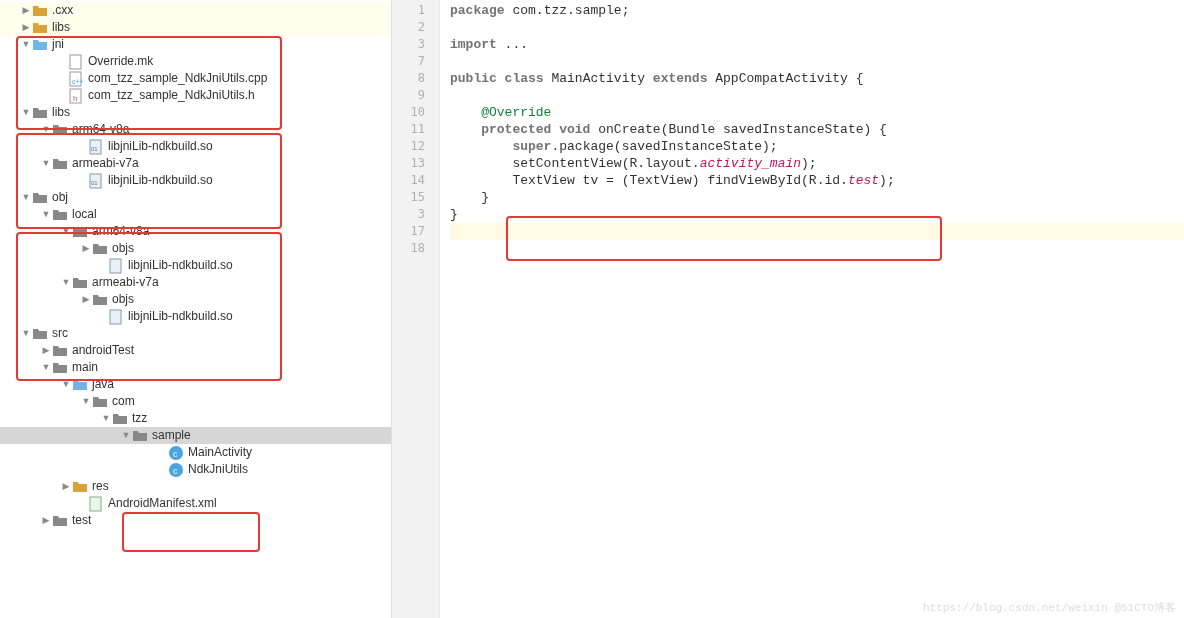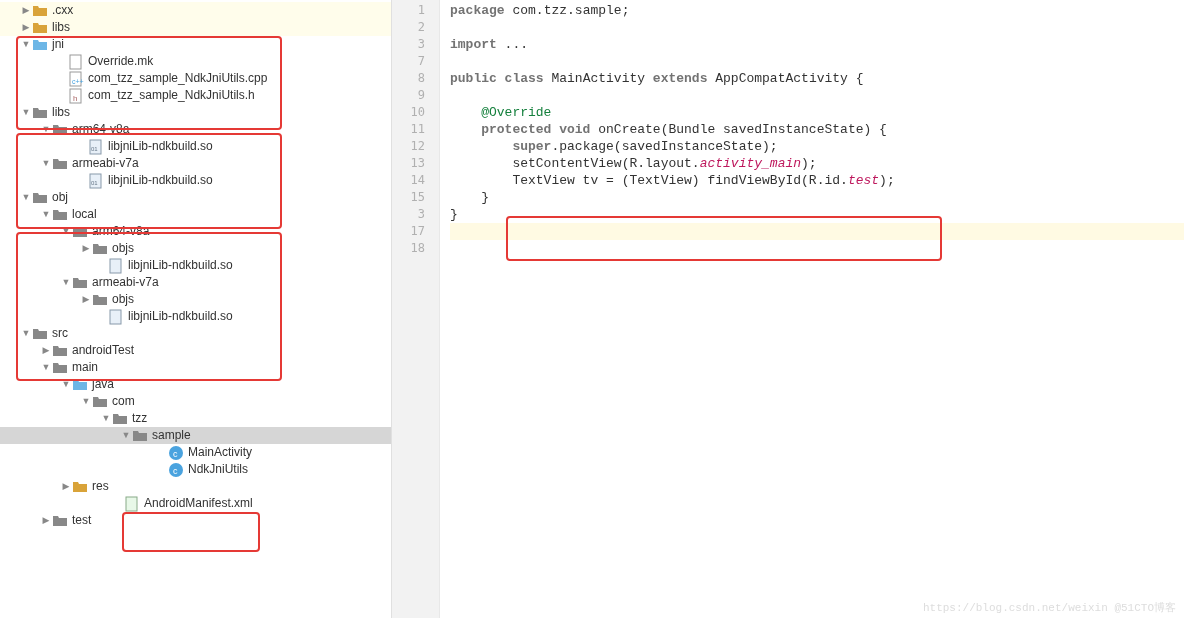--- a/index.html
+++ b/index.html
@@ -297,21 +297,21 @@
     </div>
   <div class="tree-row" style="padding-left:60px">
       <span class="arrow">▶</span>
       <span class="icon">
         <svg viewBox="0 0 16 16">
           <path fill="#d9a339" d="M1 3h5l1 2h8v8H1z"></path>
         </svg>
       </span>
       <span>res</span>
     </div>
-  <div class="tree-row" style="padding-left:112px">
+  <div class="tree-row" style="padding-left:76px">
       <span class="arrow"></span>
       <span class="icon">
         <svg viewBox="0 0 16 16">
           <rect x="2" y="1" width="11" height="14" fill="#e8f8e8" stroke="#8a8"></rect>
         </svg>
       </span>
       <span>AndroidManifest.xml</span>
     </div>
   <div class="tree-row" style="padding-left:40px">
       <span class="arrow">▶</span>

